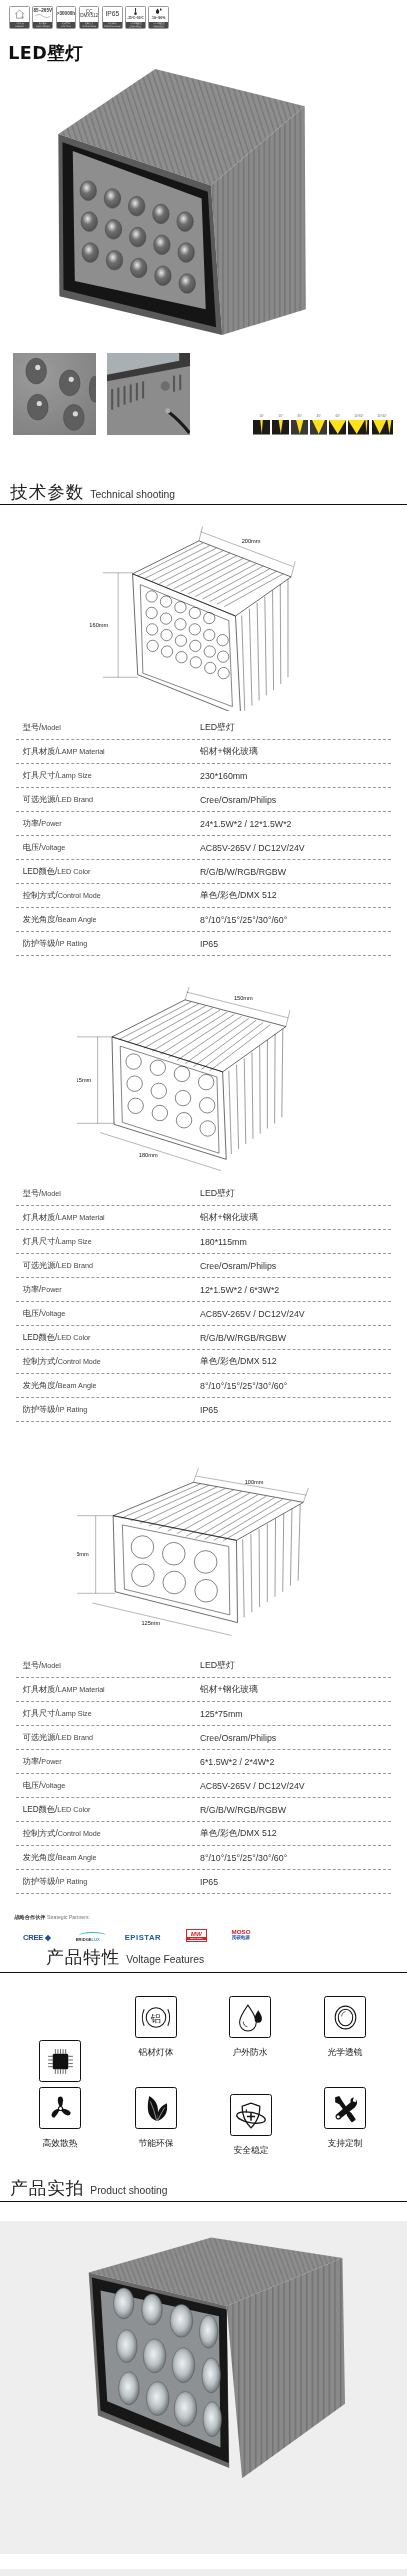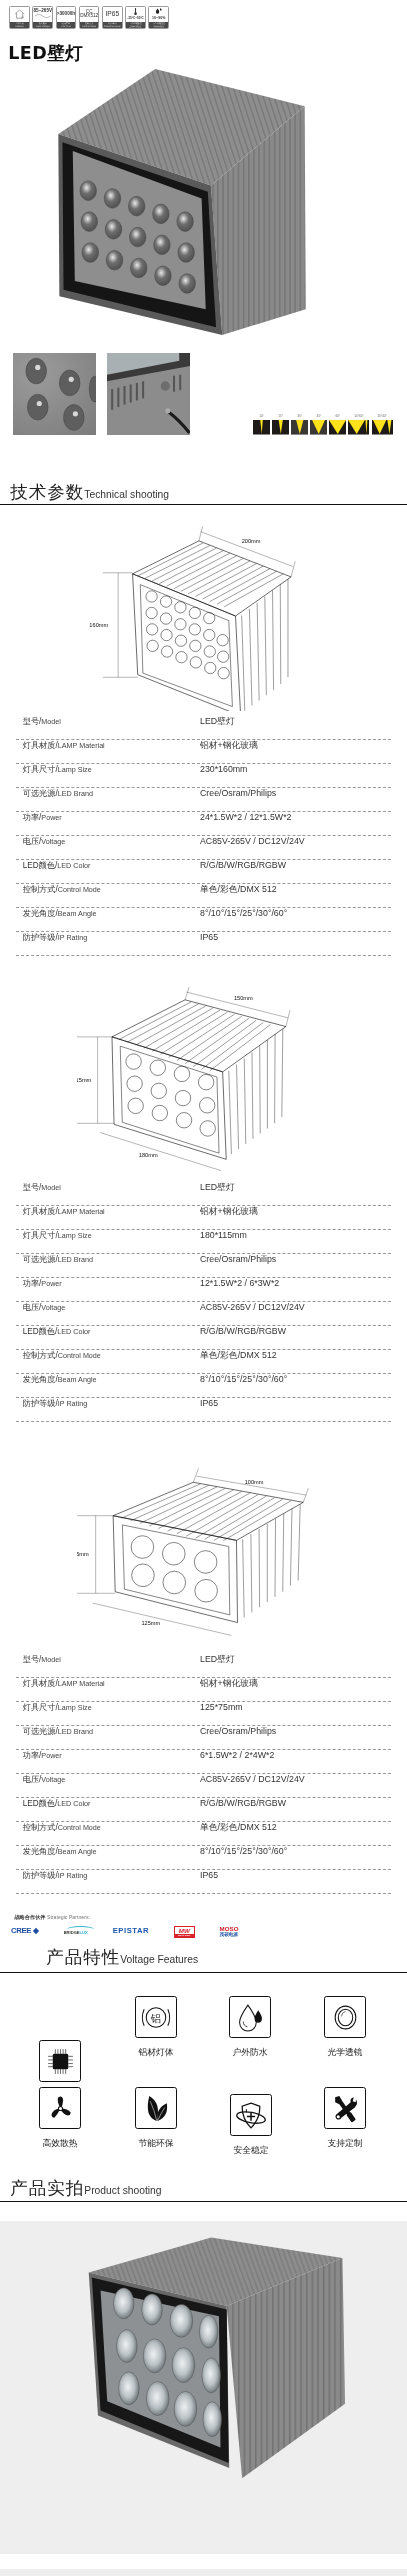--- a/index.html
+++ b/index.html
@@ -26,40 +26,40 @@
 
   
   .beam-strip { left: 253px; top: 414px; display: flex; gap: 2.1px; }
   .beam { display: flex; flex-direction: column; align-items: center; }
   .beam-label { font-size: 3.1px; color: #666; height: 5.7px; font-family: "Liberation Sans", sans-serif; }
   .beam-box { width: 17px; height: 15.5px; background: #1d1a17; position: relative; overflow: hidden; border-bottom: 1.5px solid #8a8a8a; }
   .beam-box.wide { width: 21px; }
   .beam-box svg { position: absolute; left: 0; top: 0; }
 
   
-  .sec-head { left: 10.3px; display: flex; align-items: baseline; gap: 0; }
+  .sec-head { left: 10.3px; display: flex; align-items: baseline; gap: 6px; }
   .sec-head .cn { font-size: 17.5px; color: #222; font-family: "DejaVu Sans", sans-serif; letter-spacing: 1px; }
   .sec-head .en { font-size: 10.3px; color: #333; font-family: "Liberation Sans", sans-serif; }
   .sec-rule { left: 0; width: 407px; height: 0.5px; background: #111; }
 
   
   .diagram { left: 77px; width: 247px; }
 
   
   .spec-table { left: 16px; width: 375px; }
-  .spec-row { height: 24px; display: flex; border-bottom: 0.5px dashed #999; font-family: "Liberation Sans", sans-serif; }
+  .spec-row { height: 24px; display: flex; align-items: center; border-bottom: 0.5px dashed #999; font-family: "Liberation Sans", sans-serif; }
   .spec-row .k { width: 184px; padding-left: 6.7px; font-size: 8.2px; color: #333; }
   .spec-row .k .en { font-size: 7.2px; color: #444; }
   .spec-row .v { font-size: 8.8px; color: #333; }
 
   
   .partners-label { left: 14.4px; top: 1914px; font-size: 5.2px; color: #333; font-family: "Liberation Sans", sans-serif; }
   .partners-label b { font-weight: bold; }
   .partners-label span { color: #777; }
-  .partners { left: 11px; top: 1926px; display: flex; align-items: flex-start; gap: 25px; height: 15.5px; }
+  .partners { left: 23px; top: 1926px; display: flex; align-items: flex-end; gap: 25px; height: 15.5px; }
   .logo-cree { font-size: 7.7px; font-weight: bold; color: #1e4ea1; font-family: "Liberation Sans", sans-serif; letter-spacing: -0.3px; }
   .logo-bridgelux { font-size: 4.1px; font-weight: bold; color: #333; position: relative; padding-top: 4.1px; font-family: "Liberation Sans", sans-serif; }
   .logo-bridgelux .lux { color: #2aa9c9; }
   .logo-bridgelux:before { content: ""; position: absolute; left: 3.1px; top: 0; width: 27px; height: 6.2px; border-top: 1.5px solid #32b3c8; border-radius: 50% 50% 0 0; }
   .logo-epistar { font-size: 7.7px; font-weight: bold; color: #1a56a8; font-family: "Liberation Sans", sans-serif; letter-spacing: 0.5px; }
   .logo-mw { width: 20.6px; height: 12.4px; border: 1px solid #d9232a; color: #d9232a; font-size: 6.2px; font-weight: bold; font-style: italic; text-align: center; line-height: 7.2px; font-family: "Liberation Sans", sans-serif; }
   .logo-mw small { display: block; background: #d9232a; color: #fff; font-size: 2.1px; line-height: 3.1px; font-style: normal; }
   .logo-moso { font-size: 6.2px; font-weight: bold; color: #c9202a; line-height: 6.2px; font-family: "Liberation Sans", sans-serif; }
   .logo-moso small { display: block; font-size: 4.6px; color: #1d4fa0; }
 

